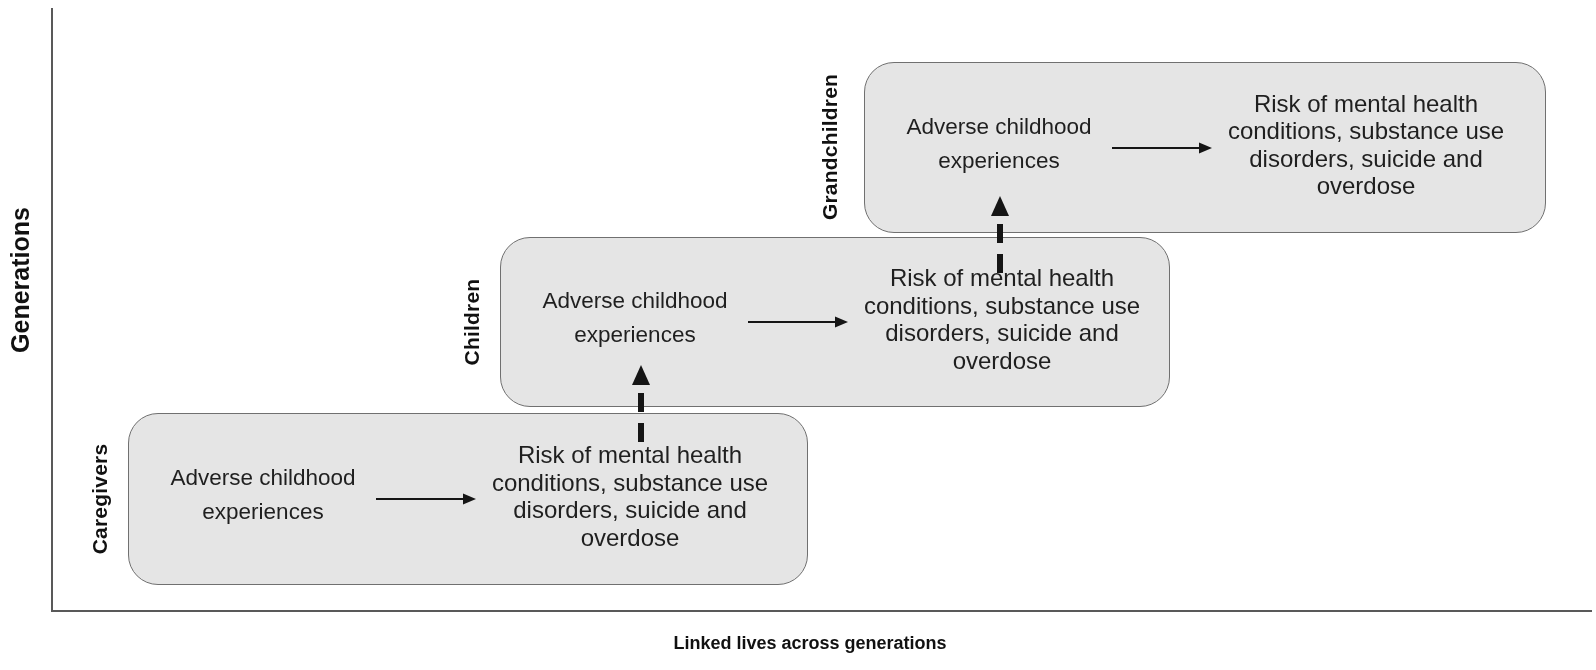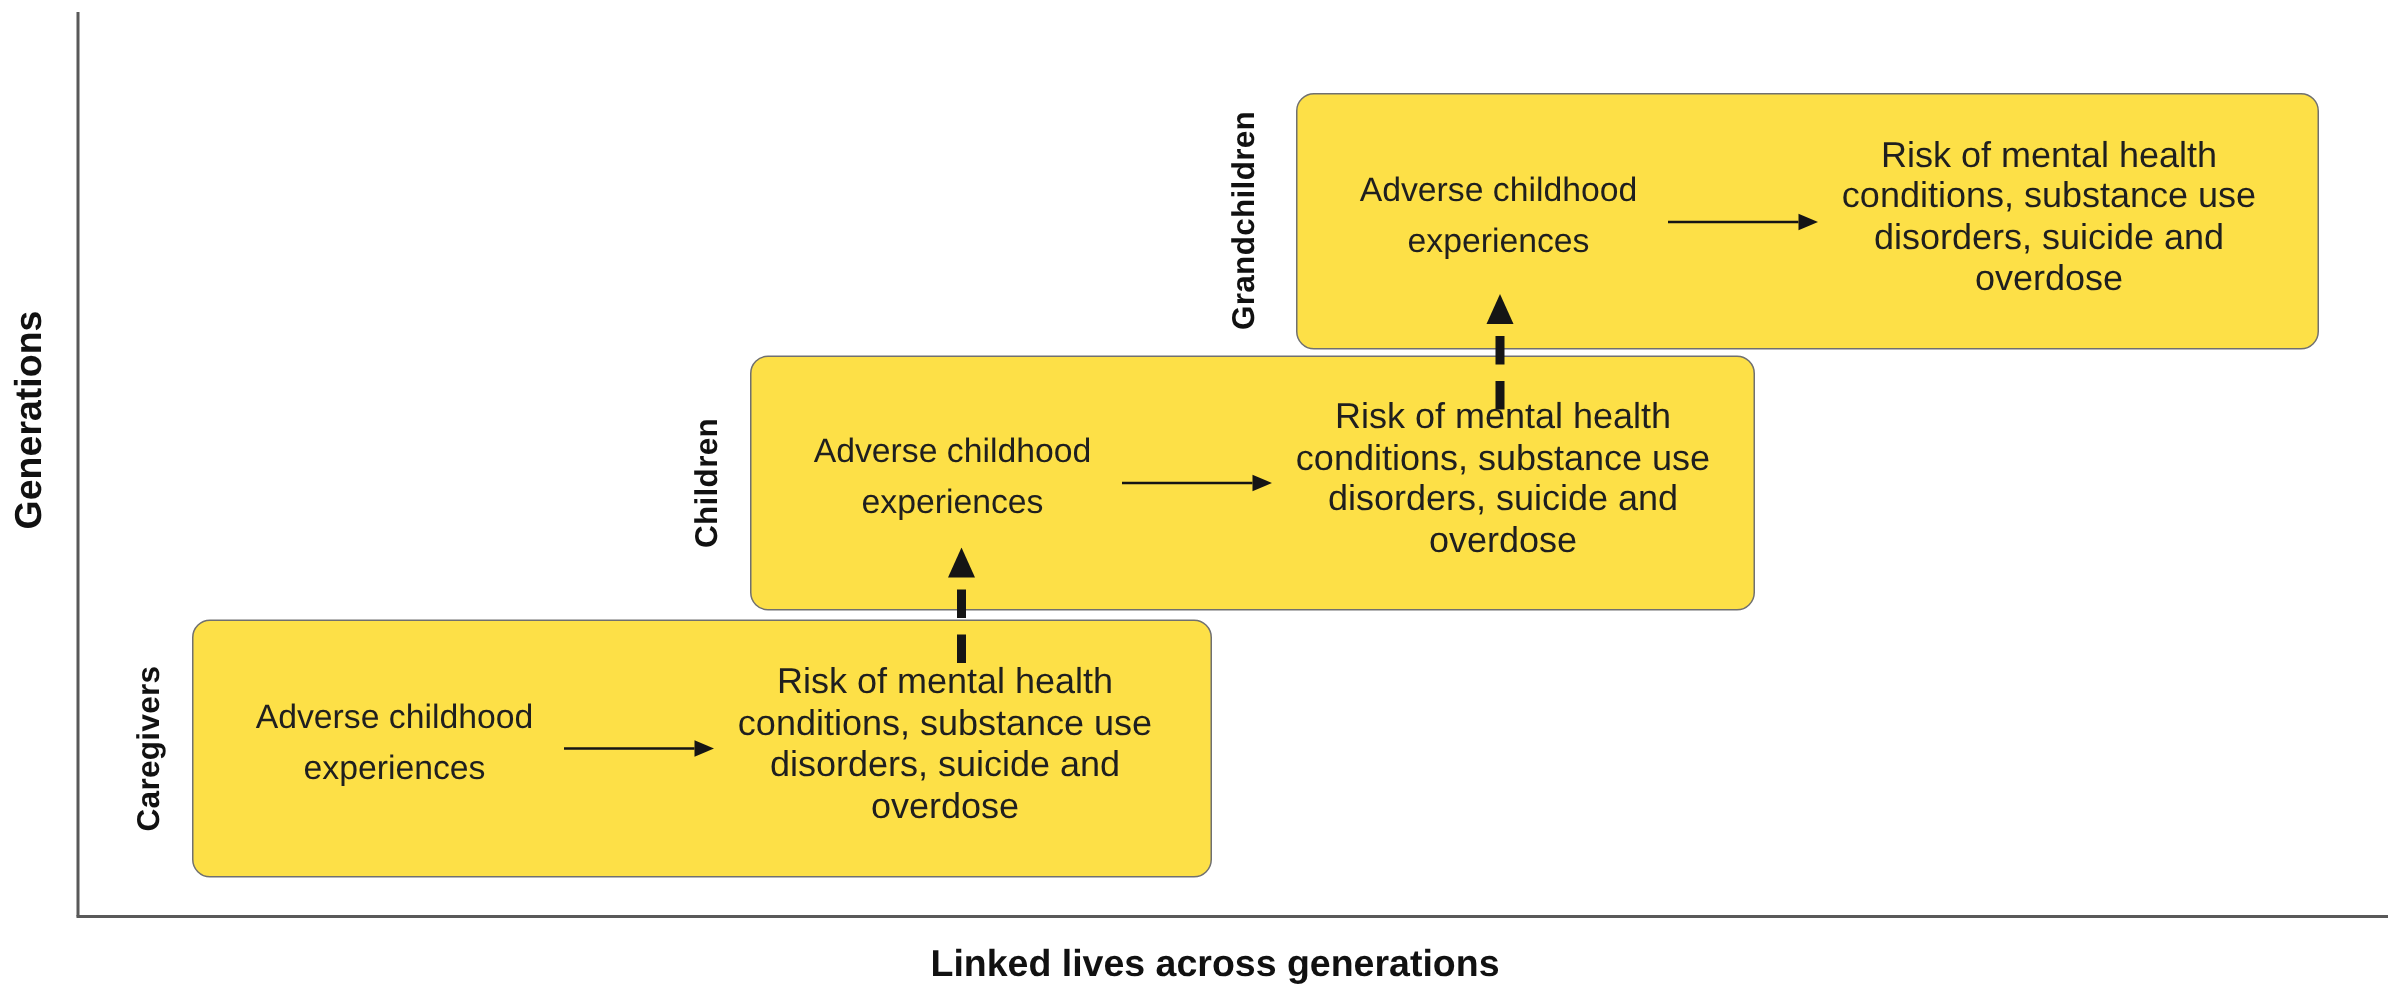--- a/index.html
+++ b/index.html
@@ -27,28 +27,28 @@
     font-weight: 700;
     color: #111111;
   }
   .gen-label { font-size: 21px; letter-spacing: 0.2px; }
   .axis-title-y { font-size: 25px; }
   .axis-title-x {
     position: absolute;
     transform: translate(-50%, -50%);
     white-space: nowrap;
     font-weight: 700;
-    font-size: 25px;
+    font-size: 18px;
     color: #111111;
   }
   .gen-box {
     position: absolute;
-    background: #fde047;
+    background: #e5e5e5;
     border: 1.5px solid #707070;
-    border-radius: 12px;
+    border-radius: 30px;
     box-sizing: border-box;
     padding-left: 36px;
   }
   .cause-text {
     position: absolute;
     left: 28px;
     width: 212px;
     top: calc(50% - 4px);
     transform: translateY(-50%);
     text-align: center;

